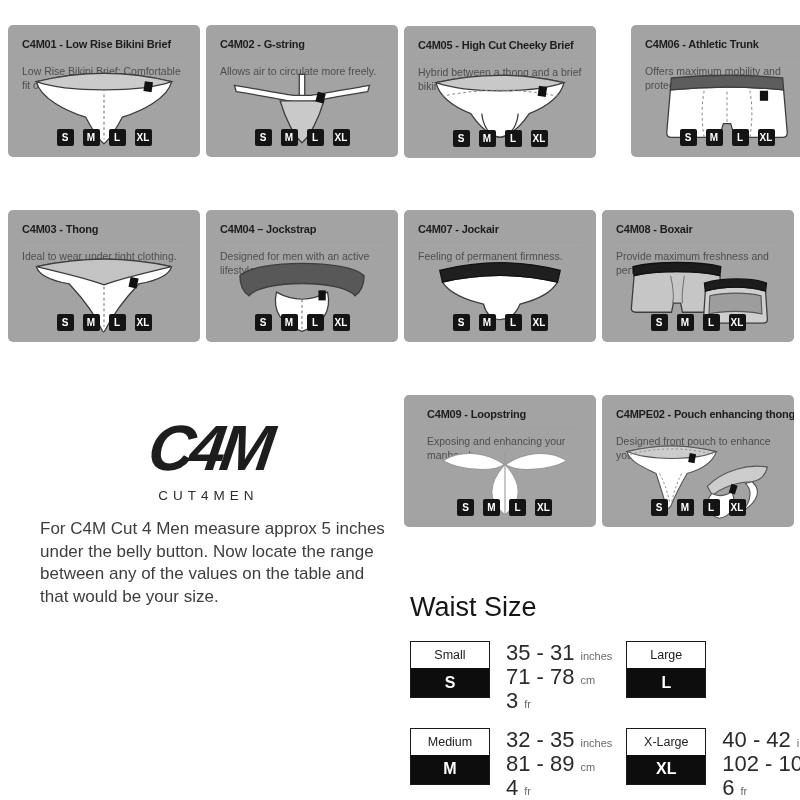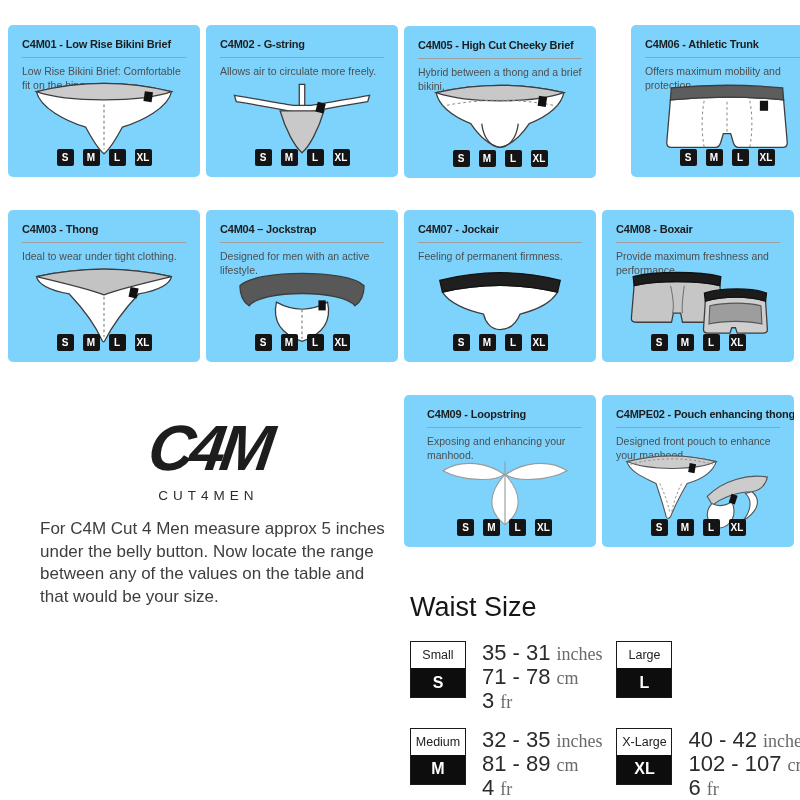--- a/index.html
+++ b/index.html
@@ -4,22 +4,22 @@
 <style>
   html,body{margin:0;padding:0;}
   body{
     width:800px;height:800px;position:relative;overflow:hidden;
     background:#ffffff;
     font-family:"Liberation Sans",sans-serif;
     -webkit-font-smoothing:antialiased;
   }
   
   .card{
-    position:absolute;width:192px;height:152px;box-sizing:border-box;
-    background:#7dd3fc;border-radius:5px;
+    position:absolute;width:192px;height:132px;box-sizing:border-box;
+    background:#a3a3a3;border-radius:5px;
     padding:13px 14px 11px;display:flex;flex-direction:column;overflow:hidden;
   }
   .card-title{font-size:11px;font-weight:bold;color:#1d1d1d;white-space:nowrap;letter-spacing:-0.2px;}
   .card-divider{border-top:1px solid #9f9f9f;margin:7px 0;}
   .card-desc{font-size:10.5px;color:#4e4e4e;line-height:1.3;height:28px;}
   .card-illus{flex:1;display:flex;align-items:center;justify-content:center;min-height:0;}
   .card-illus svg{max-height:84px;}
   .card-sizes{display:flex;justify-content:center;gap:9px;margin-top:4px;}
   .chip{
     width:17px;height:17px;background:#141414;color:#fff;border-radius:2px;
@@ -33,27 +33,27 @@
   .instructions{position:absolute;left:40px;top:518px;width:348px;font-size:17px;color:#3e3e3e;line-height:1.33;}
   .instructions p{margin:0 0 23px;}
   
   .waist-section{position:absolute;left:410px;top:592px;width:384px;}
   .waist-title{font-size:27px;font-weight:400;color:#161616;margin:0 0 18px;}
   .waist-grid{
     display:grid;grid-template-columns:1fr 1fr;grid-template-rows:auto auto;
     grid-auto-flow:column;column-gap:14px;row-gap:14px;
   }
   .waist-entry{display:flex;gap:16px;align-items:flex-start;}
-  .size-box{width:56px;border:1.5px solid #1a1a1a;box-sizing:border-box;background:#fff;flex:0 0 auto;}
+  .size-box{width:80px;border:1.5px solid #1a1a1a;box-sizing:border-box;background:#fff;flex:0 0 auto;}
   .size-box-name{height:26px;display:flex;align-items:center;justify-content:center;font-size:12.5px;color:#222;}
   .size-box-letter{height:29px;background:#0d0d0d;color:#fff;display:flex;align-items:center;justify-content:center;font-size:16px;font-weight:bold;}
   .size-values{padding-top:0px;}
   .val-line{line-height:1.1;white-space:nowrap;}
   .num{font-size:22px;color:#2b2b2b;}
-  .unit{font-size:18px;color:#6a6a6a;margin-left:6px;font-family:Liberation Serif, serif;}
+  .unit{font-size:11px;color:#6a6a6a;margin-left:6px;}
 </style>
 </head>
 <body>
 
 <div id="cards-root">
     <div class="card" style="left: 8px; top: 25px;">
       <div class="card-title">C4M01 - Low Rise Bikini Brief</div>
       <div class="card-divider"></div>
       <div class="card-desc">Low Rise Bikini Brief: Comfortable fit on the hips.</div>
       <div class="card-illus">

